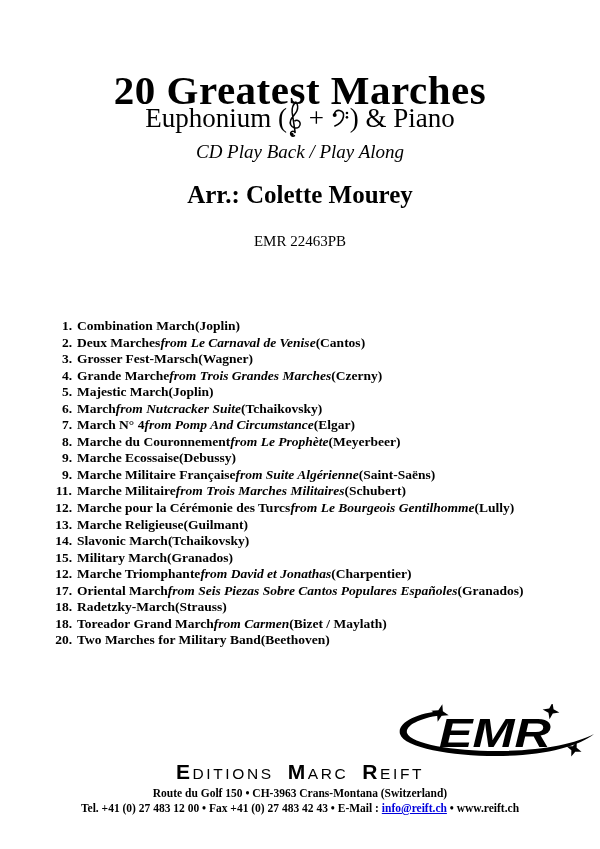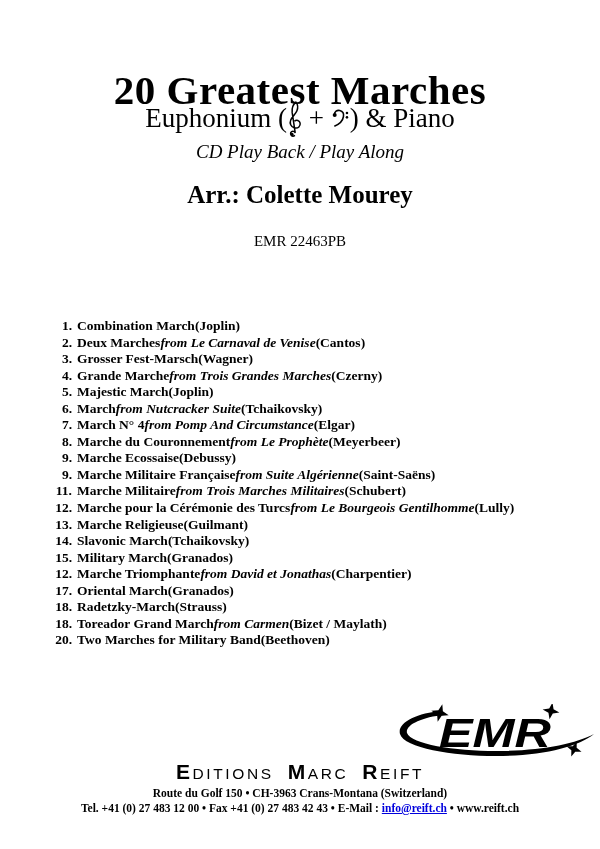--- a/index.html
+++ b/index.html
@@ -191,20 +191,21 @@
       </div>
     <div class="march-row">
         <span class="march-num">12.</span>
         <span>Marche Triomphante</span> 
         <span class="march-from">from David et Jonathas</span> 
         <span>(Charpentier)</span>
       </div>
     <div class="march-row">
         <span class="march-num">17.</span>
         <span>Oriental March</span> 
+        <span class="march-from">from Seis Piezas Sobre Cantos Populares Españoles</span> 
         <span>(Granados)</span>
       </div>
     <div class="march-row">
         <span class="march-num">18.</span>
         <span>Radetzky-March</span> 
         <span class="march-from"></span> 
         <span>(Strauss)</span>
       </div>
     <div class="march-row">
         <span class="march-num">18.</span>

